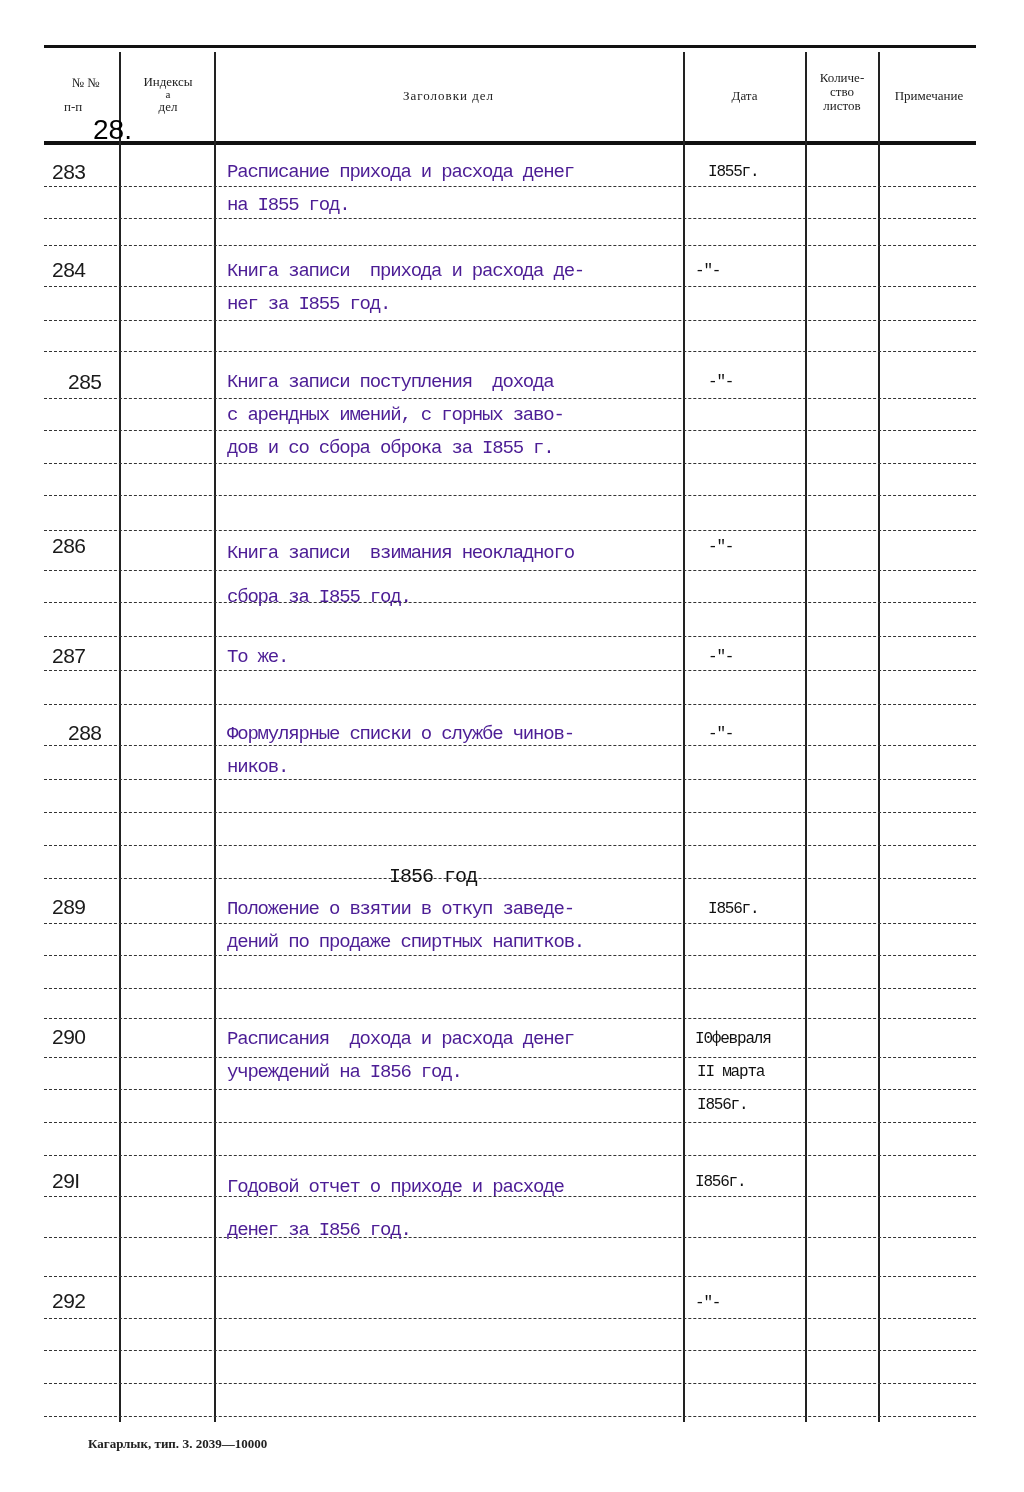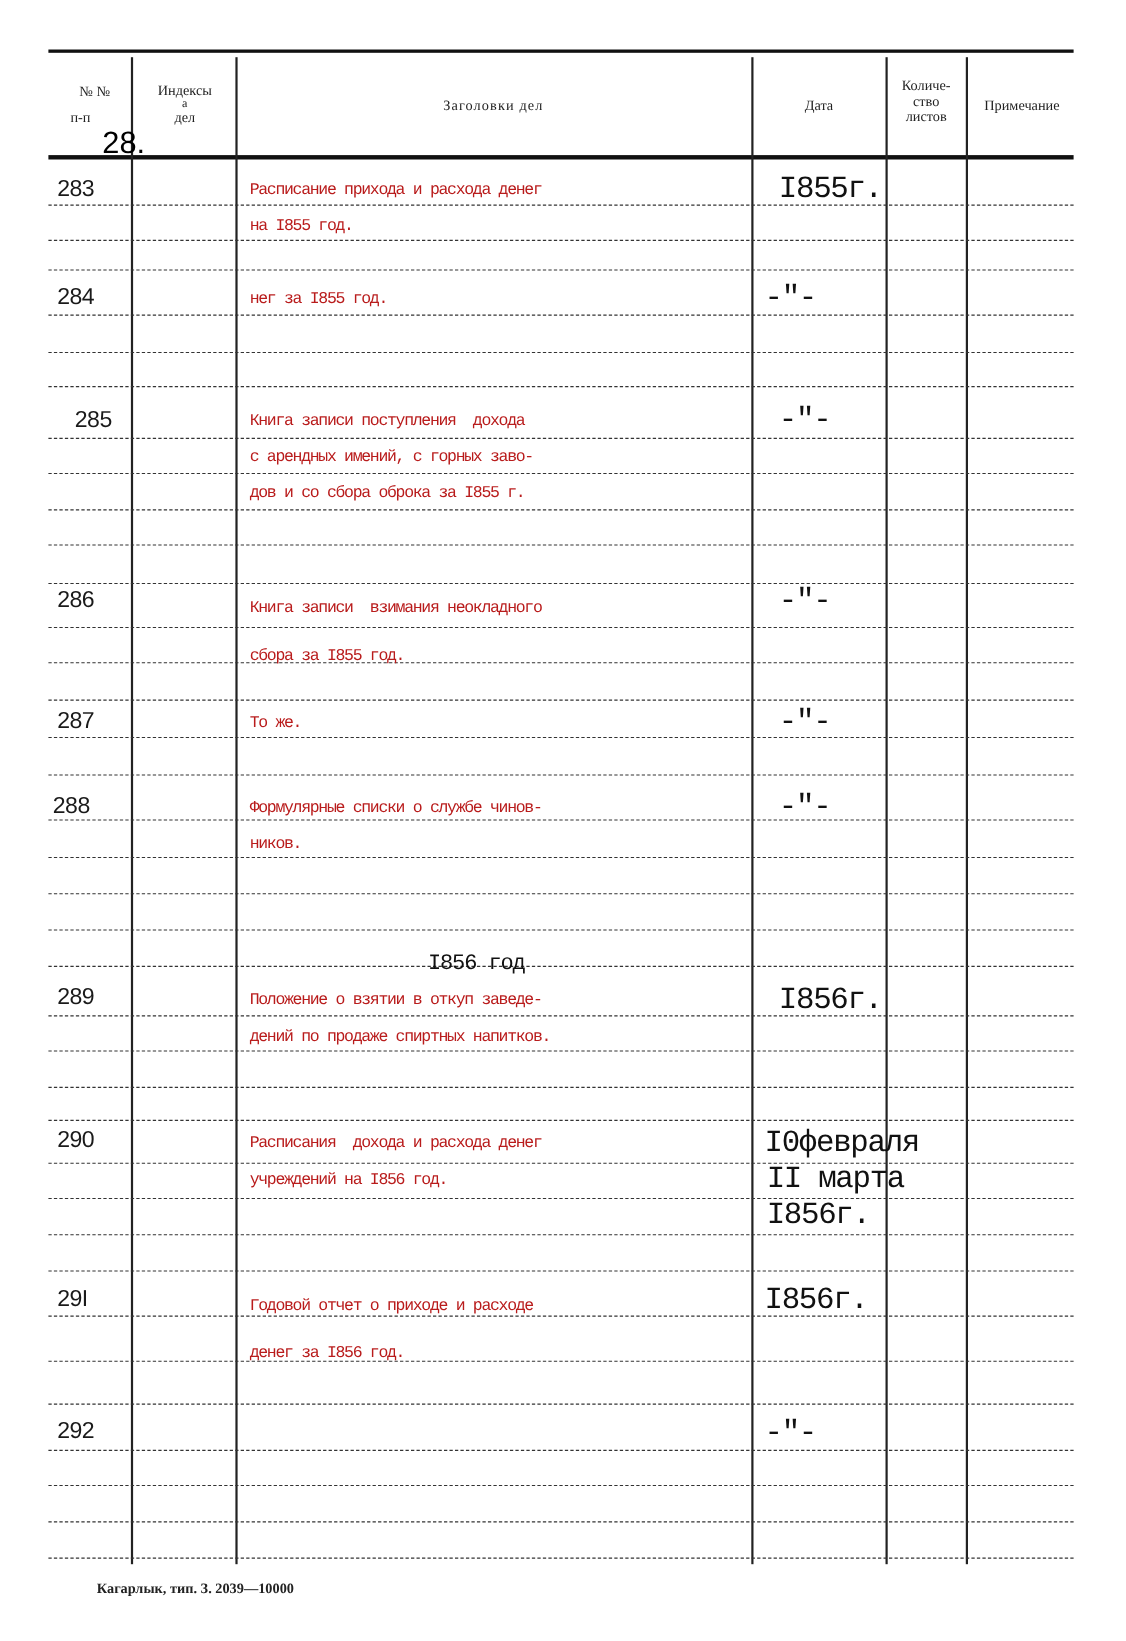--- a/index.html
+++ b/index.html
@@ -17,24 +17,24 @@
 
   
   .hcell { position: absolute; font-family: "Liberation Serif", "DejaVu Serif", serif;
            font-size: 13px; color: #222; text-align: center; line-height: 14px; }
 
   
   .rule { position: absolute; height: 0; border-top: 1.3px dashed #333; }
 
   .num { position: absolute; font-family: "Liberation Sans", "DejaVu Sans", sans-serif;
          font-size: 21px; color: #1a1a1a; letter-spacing: -0.5px; }
-  .title { position: absolute; left: 227px; font-size: 15px; line-height: 33px; color: #b91c1c;
+  .title { position: absolute; left: 227px; font-size: 19px; line-height: 33px; color: #4c1d95;
            white-space: pre; font-family: "Liberation Mono", "DejaVu Sans Mono", monospace;
            letter-spacing: -1.2px; }
-  .date { position: absolute; font-size: 28px; color: #111; line-height: 33px; white-space: pre;
+  .date { position: absolute; font-size: 16px; color: #111; line-height: 33px; white-space: pre;
           letter-spacing: -1.2px; }
   .year-heading { position: absolute; left: 389px; top: 828px; font-size: 20px; color: #111; letter-spacing: -1px; margin-top: 37px; }
   .page-num { position: absolute; left: 93px; top: 114px; font-family: "Liberation Sans", sans-serif;
               font-size: 28px; color: #000; }
   .footer { position: absolute; left: 88px; top: 1436px; font-family: "Liberation Serif", serif;
             font-size: 13px; font-weight: bold; color: #222; }
 </style>
 </head>
 <body>
 
@@ -105,36 +105,36 @@
       <div class="rule" style="top: 1350px; left: 44px; width: 932px;"></div>
       <div class="rule" style="top: 1383px; left: 44px; width: 932px;"></div>
       <div class="rule" style="top: 1416px; left: 44px; width: 932px;"></div>
     </div>
 
   <div class="num" style="left:52px; top:160px;">283</div>
   <div class="title" style="top:156px;"><div>Расписание прихода и расхода денег</div><div>на I855 год.</div></div>
   <div class="date" style="left:708px; top:156px;">I855г.</div>
 
   <div class="num" style="left:52px; top:258px;">284</div>
-  <div class="title" style="top:255px;"><div>нег за I855 год.</div></div>
+  <div class="title" style="top:255px;"><div>Книга записи  прихода и расхода де-</div><div>нег за I855 год.</div></div>
   <div class="date" style="left:695px; top:255px;">-"-</div>
 
   <div class="num" style="left:68px; top:370px;text-align:center;">285</div>
   <div class="title" style="top:366px;"><div>Книга записи поступления  дохода</div><div>с арендных имений, с горных заво-</div><div>дов и со сбора оброка за I855 г.</div></div>
   <div class="date" style="left:708px; top:366px;">-"-</div>
 
   <div class="num" style="left:52px; top:534px;">286</div>
   <div class="title" style="top:531px; line-height:44px;"><div>Книга записи  взимания неокладного</div><div>сбора за I855 год.</div></div>
   <div class="date" style="left:708px; top:531px;">-"-</div>
 
   <div class="num" style="left:52px; top:644px;">287</div>
   <div class="title" style="top:641px;"><div>То же.</div></div>
   <div class="date" style="left:708px; top:641px;">-"-</div>
 
-  <div class="num" style="left:48px; top:721px;text-align:right;">288</div>
+  <div class="num" style="left:68px; top:721px;text-align:right;">288</div>
   <div class="title" style="top:718px;"><div>Формулярные списки о службе чинов-</div><div>ников.</div></div>
   <div class="date" style="left:708px; top:718px;">-"-</div>
 
   <div class="year-heading">I856 год</div>
 
   <div class="num" style="left:52px; top:895px;">289</div>
   <div class="title" style="top:893px;"><div>Положение о взятии в откуп заведе-</div><div>дений по продаже спиртных напитков.</div></div>
   <div class="date" style="left:708px; top:893px;">I856г.</div>
 
   <div class="num" style="left:52px; top:1025px;">290</div>

